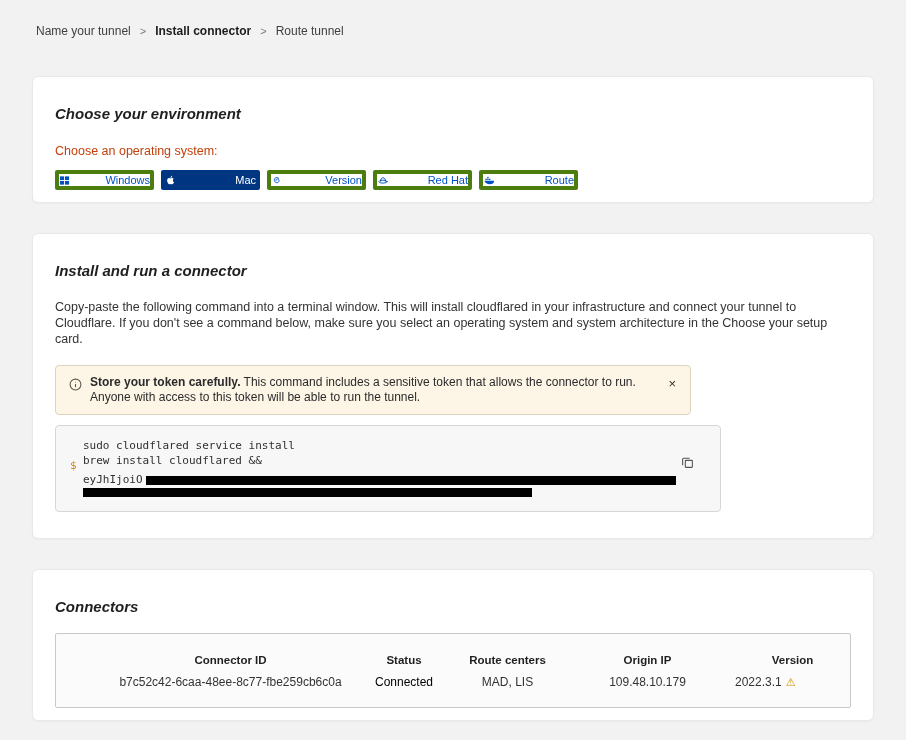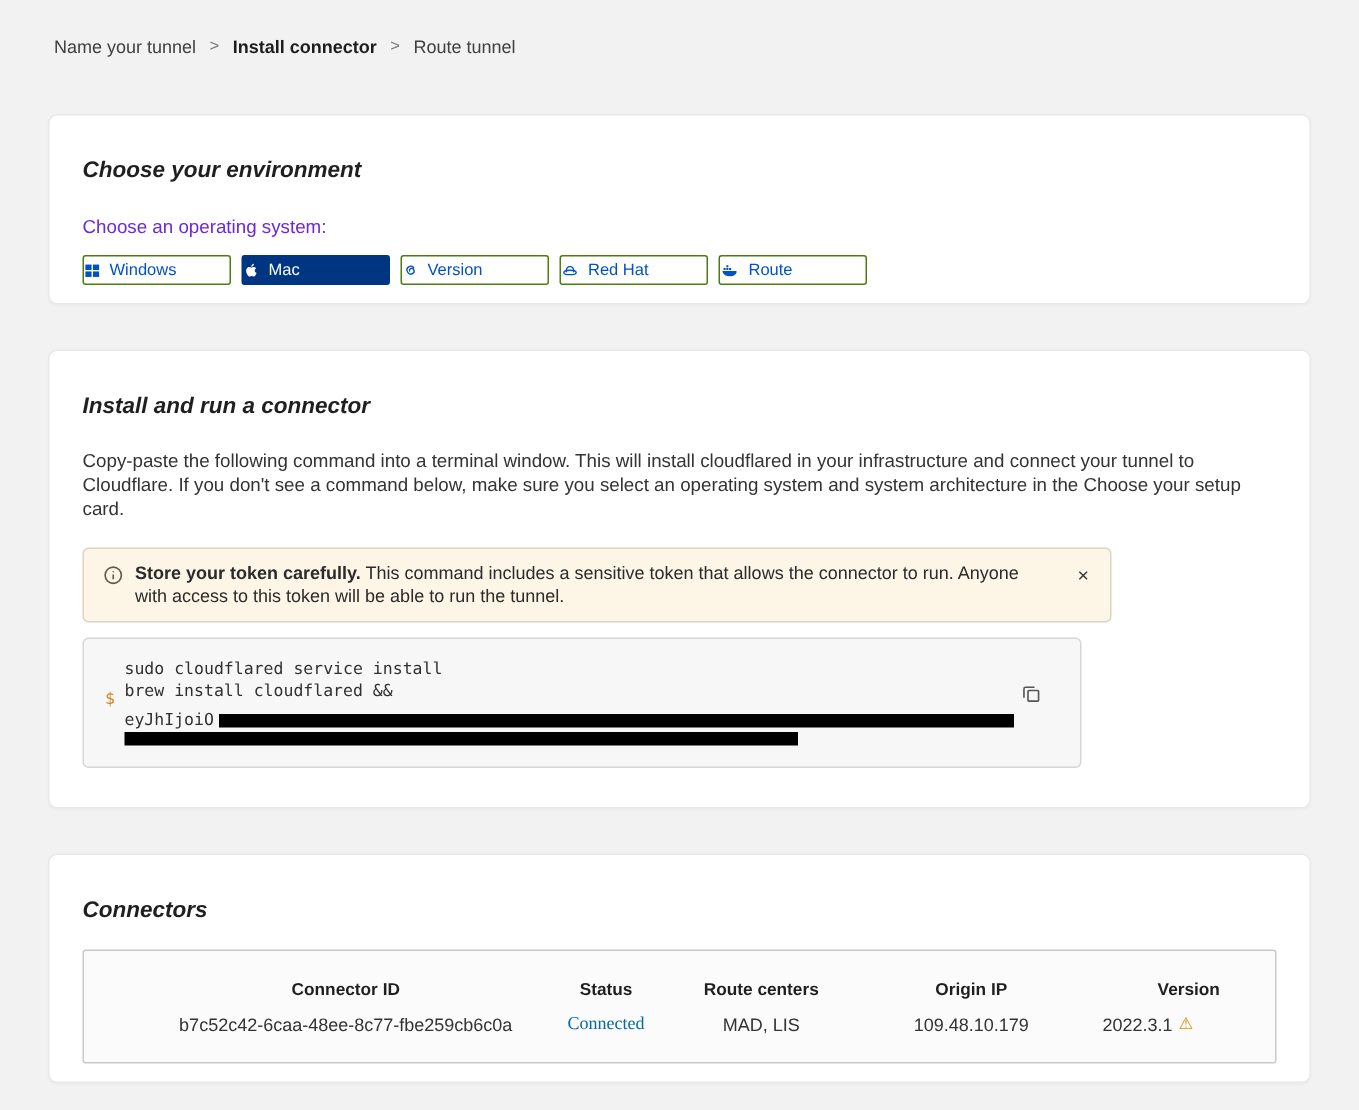--- a/index.html
+++ b/index.html
@@ -36,44 +36,44 @@
   .card-3 { padding-bottom:12px; }
   .card-title {
     font-size:15px;
     font-weight:bold;
     color:#1f1f1f;
     padding-top:28px;
     font-style:italic;
   }
 
   
-  .os-label { margin-top:22px; font-size:12.5px; color:#6d28d9; }
+  .os-label { margin-top:22px; font-size:12.5px; color:#c2410c; }
   .os-row { margin-top:12px; display:flex; }
   .os-btn {
     width:99px; height:20px;
-    display:inline-flex; align-items:center; justify-content:flex-start; gap:6px;
-    border:1px solid #4d7c0f; border-radius:2px;
+    display:inline-flex; align-items:center; justify-content:space-between; gap:6px;
+    border:4px solid #4d7c0f; border-radius:2px;
     background:#ffffff; color:#0051c3;
     font-size:11px; font-family:"Liberation Sans",sans-serif;
     margin-right:7px; cursor:pointer;
   }
   .os-btn.selected { background:#003681; border-color:#003681; color:#ffffff; }
   .os-btn svg { display:block; }
 
   
   .desc {
     margin-top:20px;
     font-size:12.5px;
     line-height:16px;
     color:#333333;
     max-width:800px;
   }
   .warning {
     margin-top:18px;
-    width:686px;
+    width:636px;
     background:#fdf6e7;
     border:1px solid #ddd4bd;
     border-radius:4px;
     display:flex;
     align-items:flex-start;
     padding:9px 12px 9px 13px;
   }
   .warning-icon { flex:none; margin-top:2px; margin-right:8px; }
   .warning-text { font-size:12px; line-height:15px; color:#2b2b2b; flex:1; padding-right:14px; }
   .warning-text b { font-weight:bold; }
@@ -120,21 +120,21 @@
   }
   .tgrid {
     display:grid;
     grid-template-columns:245px 102px 105px 175px auto;
     padding-left:52px;
     align-items:center;
     text-align:center;
   }
   .thead { font-size:11.5px; font-weight:bold; color:#1f1f1f; }
   .trow { margin-top:9px; font-size:12px; color:#333; }
-  .status-connected { color:#0369a1;font-family:Liberation Serif, serif; }
+  .status-connected { color:#000000; }
   .version-cell { display:flex; align-items:center; gap:4px; }
   .warn-tri { color:#cf8f02; font-size:11px; }
 </style>
 </head>
 <body>
 
 <nav class="breadcrumb">
   <span class="crumb">Name your tunnel</span>
   <span class="crumb-sep">&gt;</span>
   <span class="crumb active">Install connector</span>

